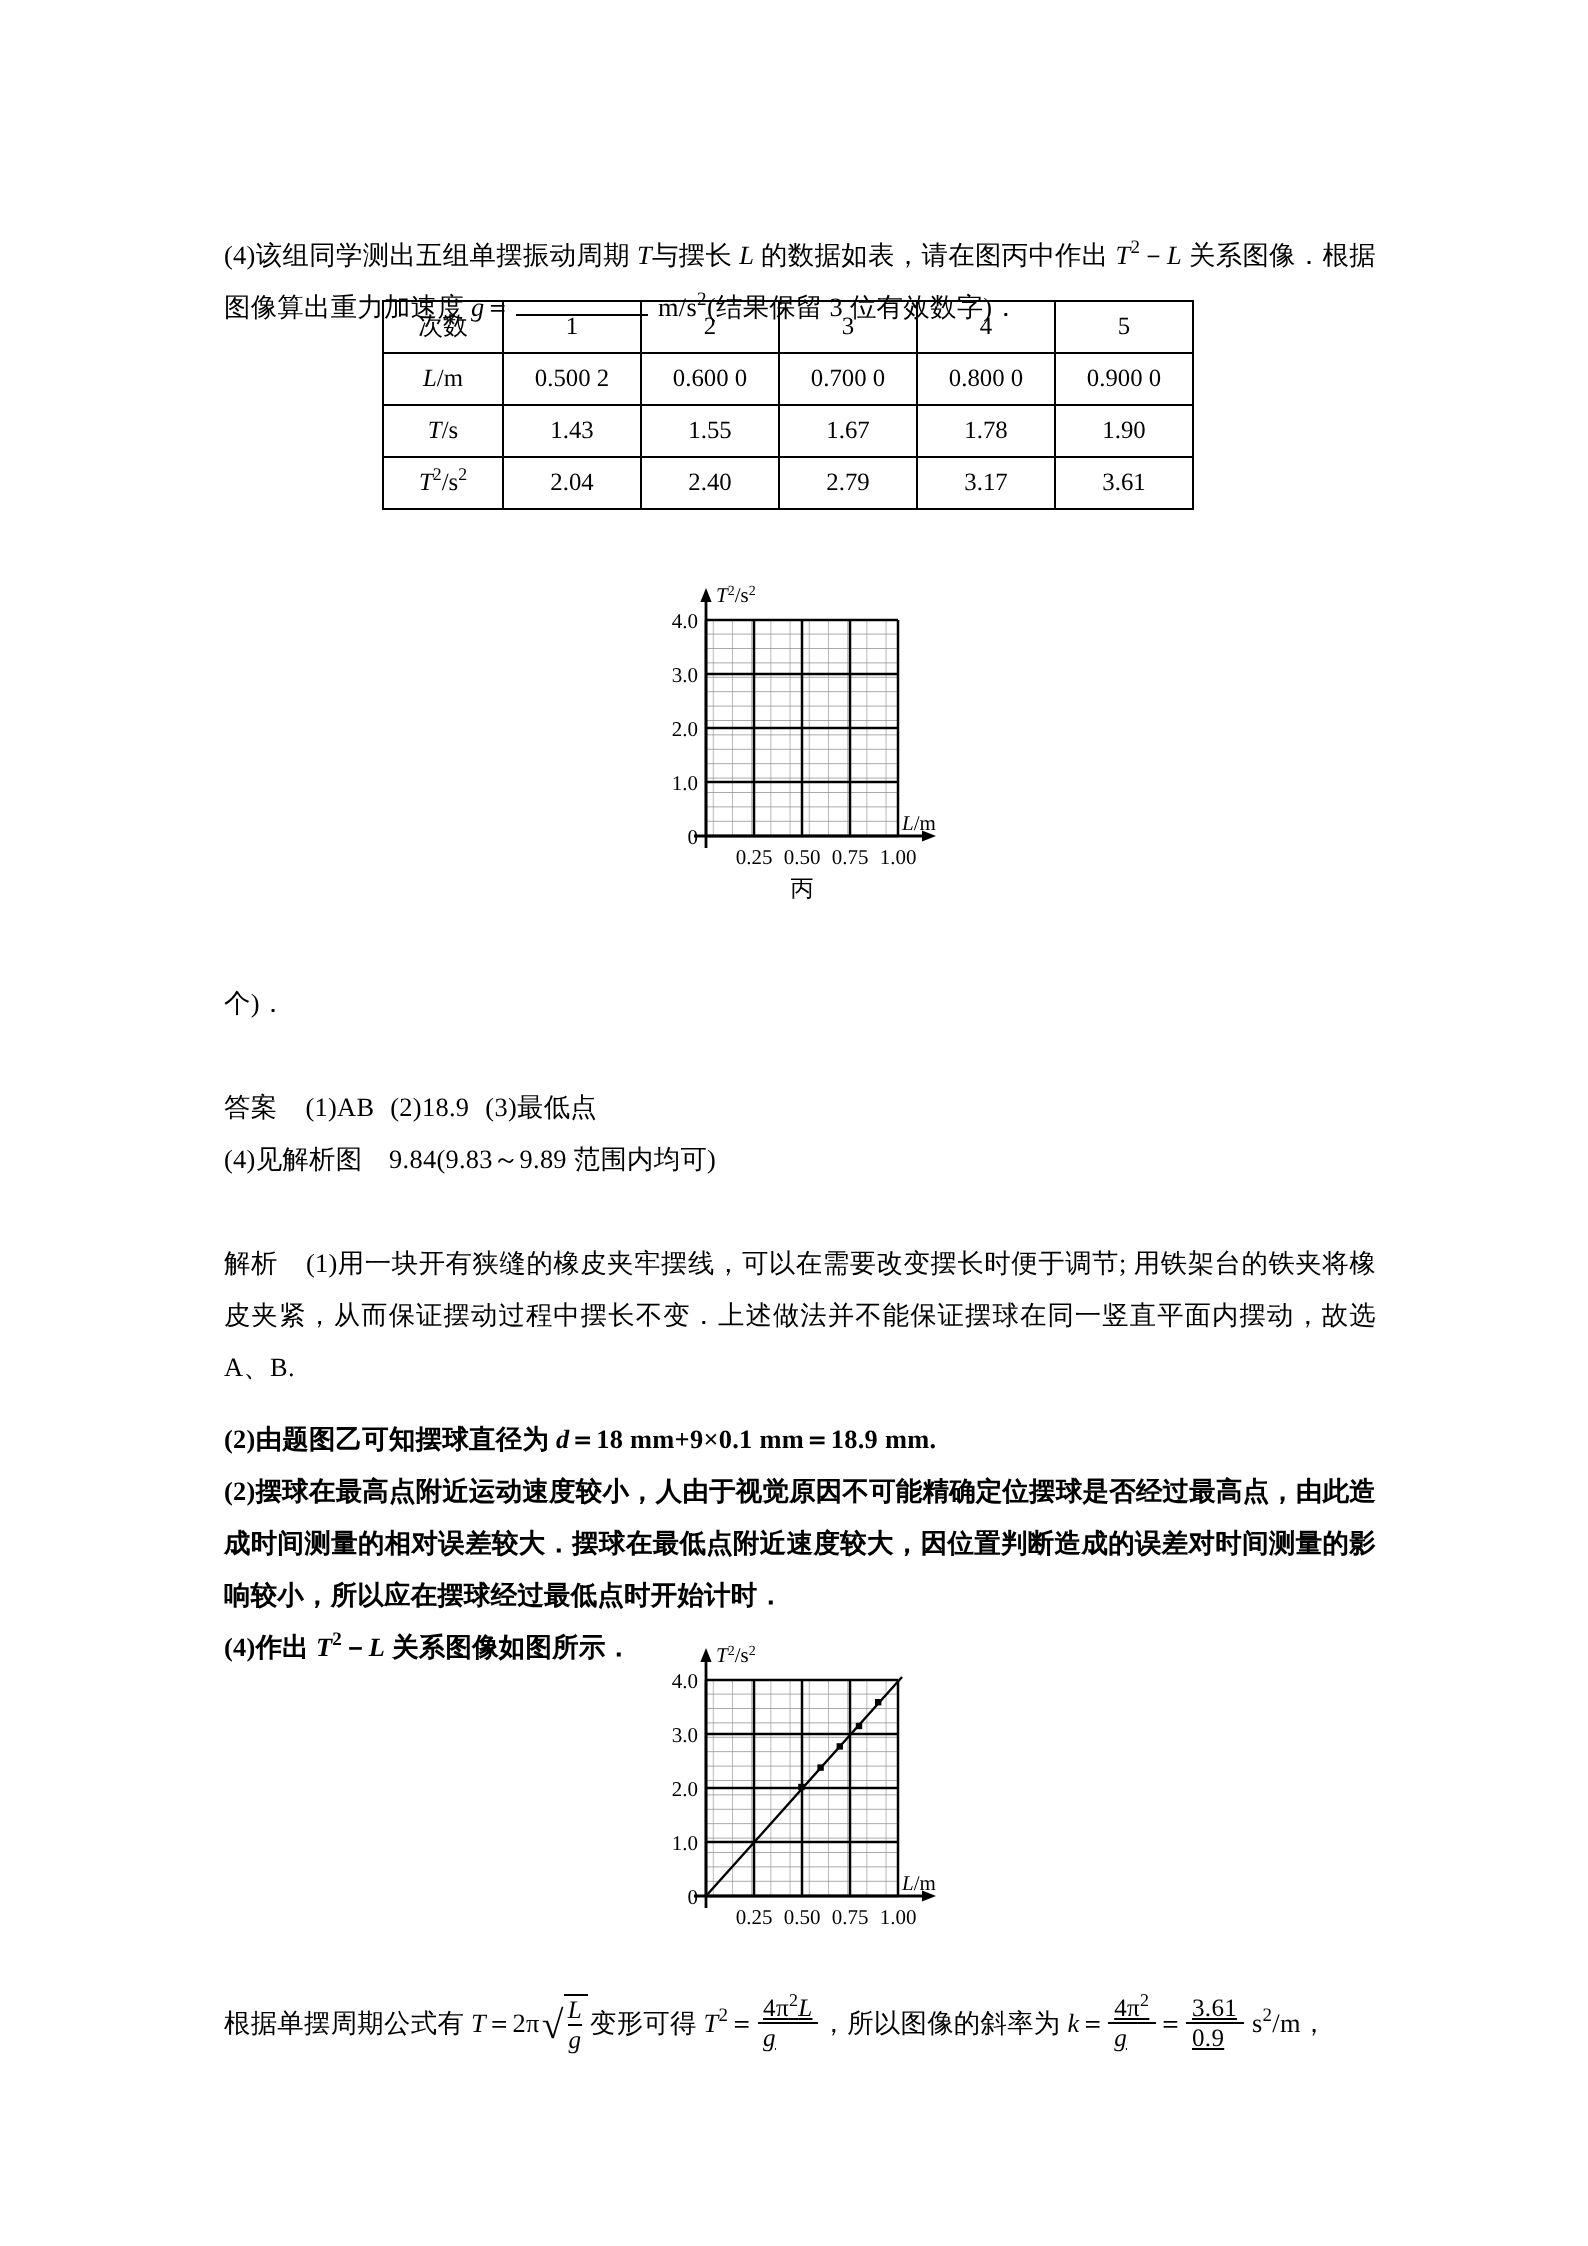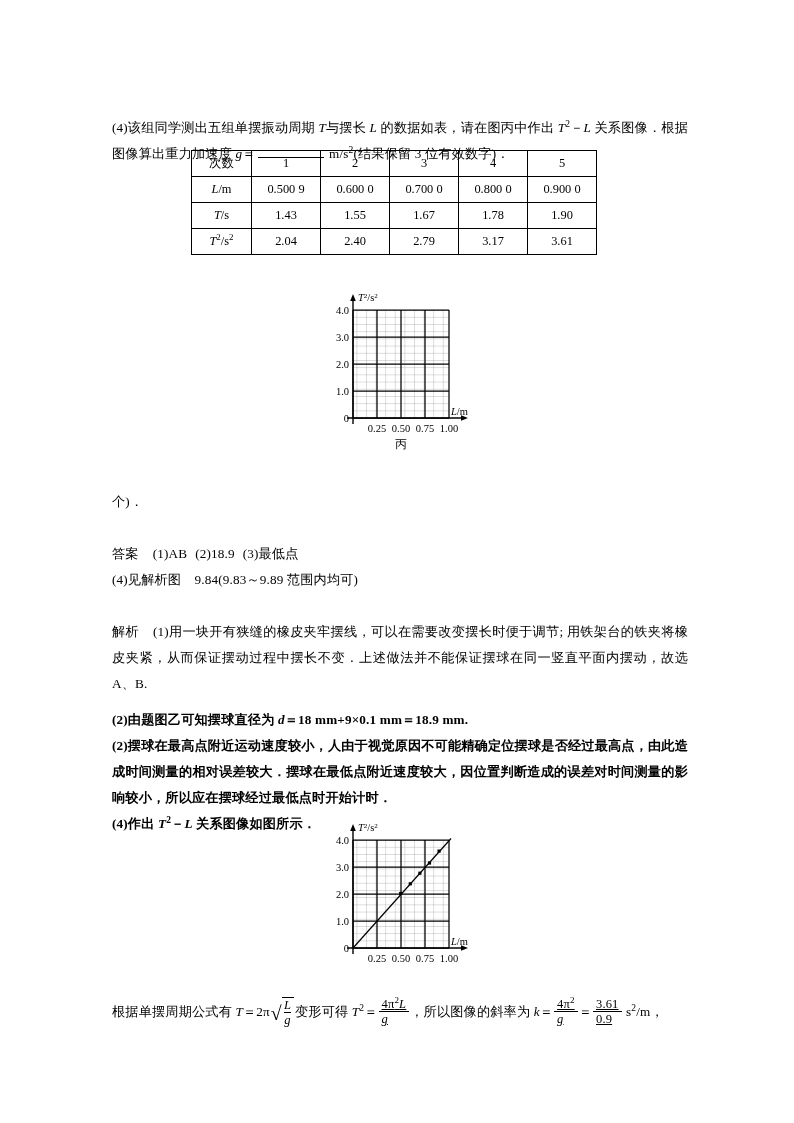--- a/index.html
+++ b/index.html
@@ -138,21 +138,21 @@
         <tr>
           <td class="head">次数</td>
           <td class="cell">1</td>
           <td class="cell">2</td>
           <td class="cell">3</td>
           <td class="cell">4</td>
           <td class="cell">5</td>
         </tr>
         <tr>
           <td class="head"><span class="it">L</span>/m</td>
-          <td class="cell">0.500 9</td>
+          <td class="cell">0.500 2</td>
           <td class="cell">0.600 0</td>
           <td class="cell">0.700 0</td>
           <td class="cell">0.800 0</td>
           <td class="cell">0.900 0</td>
         </tr>
         <tr>
           <td class="head"><span class="it">T</span>/s</td>
           <td class="cell">1.43</td>
           <td class="cell">1.55</td>
           <td class="cell">1.67</td>

